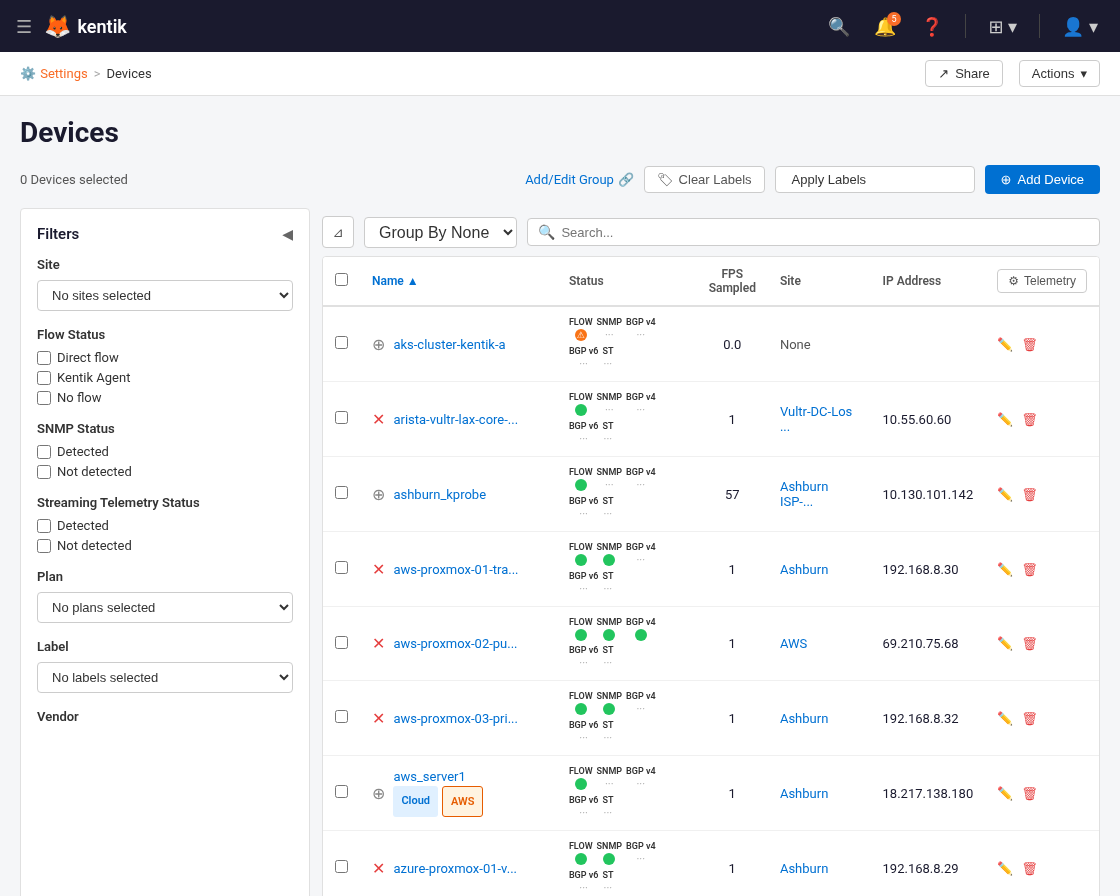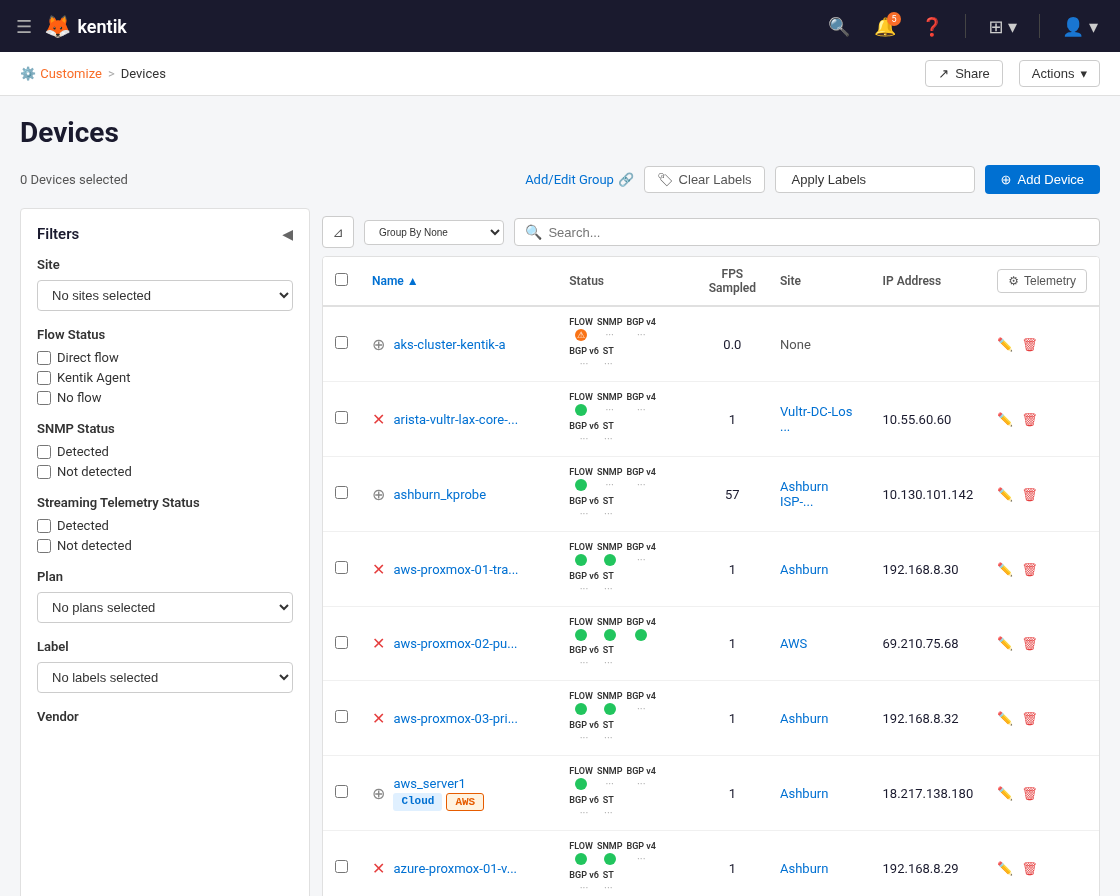--- a/index.html
+++ b/index.html
@@ -153,21 +153,21 @@
     .status-dots { color: #aaa; font-size: 11px; }
 
     .site-link { color: #0070d2; cursor: pointer; }
     .site-none { color: #555; }
 
     .row-actions { display: flex; gap: 8px; align-items: center; }
     .row-edit { color: #666; cursor: pointer; }
     .row-delete { color: #e53e3e; cursor: pointer; }
 
     .tag-cloud { display: inline-flex; gap: 4px; }
-    .tag { padding: 2px 8px; border-radius: 3px; font-size: 11px; font-weight: 600; font-family: Liberation Mono, monospace; }
+    .tag { padding: 8px 8px; border-radius: 3px; font-size: 11px; font-weight: 600; }
     .tag-cloud-blue { background: #e0f0ff; color: #0070d2; }
     .tag-orange { background: #fff3e0; color: #e65c00; border: 1px solid #e65c00; }
 
     .customize-btn {
       display: flex; align-items: center; gap: 5px;
       border: 1px solid #ccc; border-radius: 4px; background: white;
       padding: 4px 10px; font-size: 12px; color: #555; cursor: pointer;
     }
 
     .checkbox-cell { width: 30px; }
@@ -195,21 +195,21 @@
   <div class="topnav-divider"></div>
   <span class="topnav-icon" style="font-size:18px;">⊞ ▾</span>
   <div class="topnav-divider"></div>
   <span class="topnav-icon" style="font-size:18px;">👤 ▾</span>
 </nav>
 
 <div class="breadcrumb-bar">
   <div class="breadcrumb">
     <span class="breadcrumb-settings">
       <span>⚙️</span>
-      <span>Customize</span>
+      <span>Settings</span>
     </span>
     <span class="breadcrumb-sep">&gt;</span>
     <span class="breadcrumb-current">Devices</span>
   </div>
   <div class="breadcrumb-actions">
     <button class="share-btn">
       <span>↗</span>
       <span>Share</span>
     </button>
     <button class="actions-btn">
@@ -316,21 +316,21 @@
         <div class="filter-section-title">Vendor</div>
       </div>
     </div>
 
     <div class="table-area">
 
       <div class="table-toolbar">
         <button class="filter-icon-btn">
           <span>⊿</span>
         </button>
-        <select class="group-by-select" style="font-size: 10px;">
+        <select class="group-by-select" style="font-size: 16px;">
           <option>Group By
 None</option>
         </select>
         <div class="search-box">
           <span>🔍</span>
           <input type="text" class="search-input" placeholder="Search..." style="">
         </div>
       </div>
 
       <div class="table-container">

